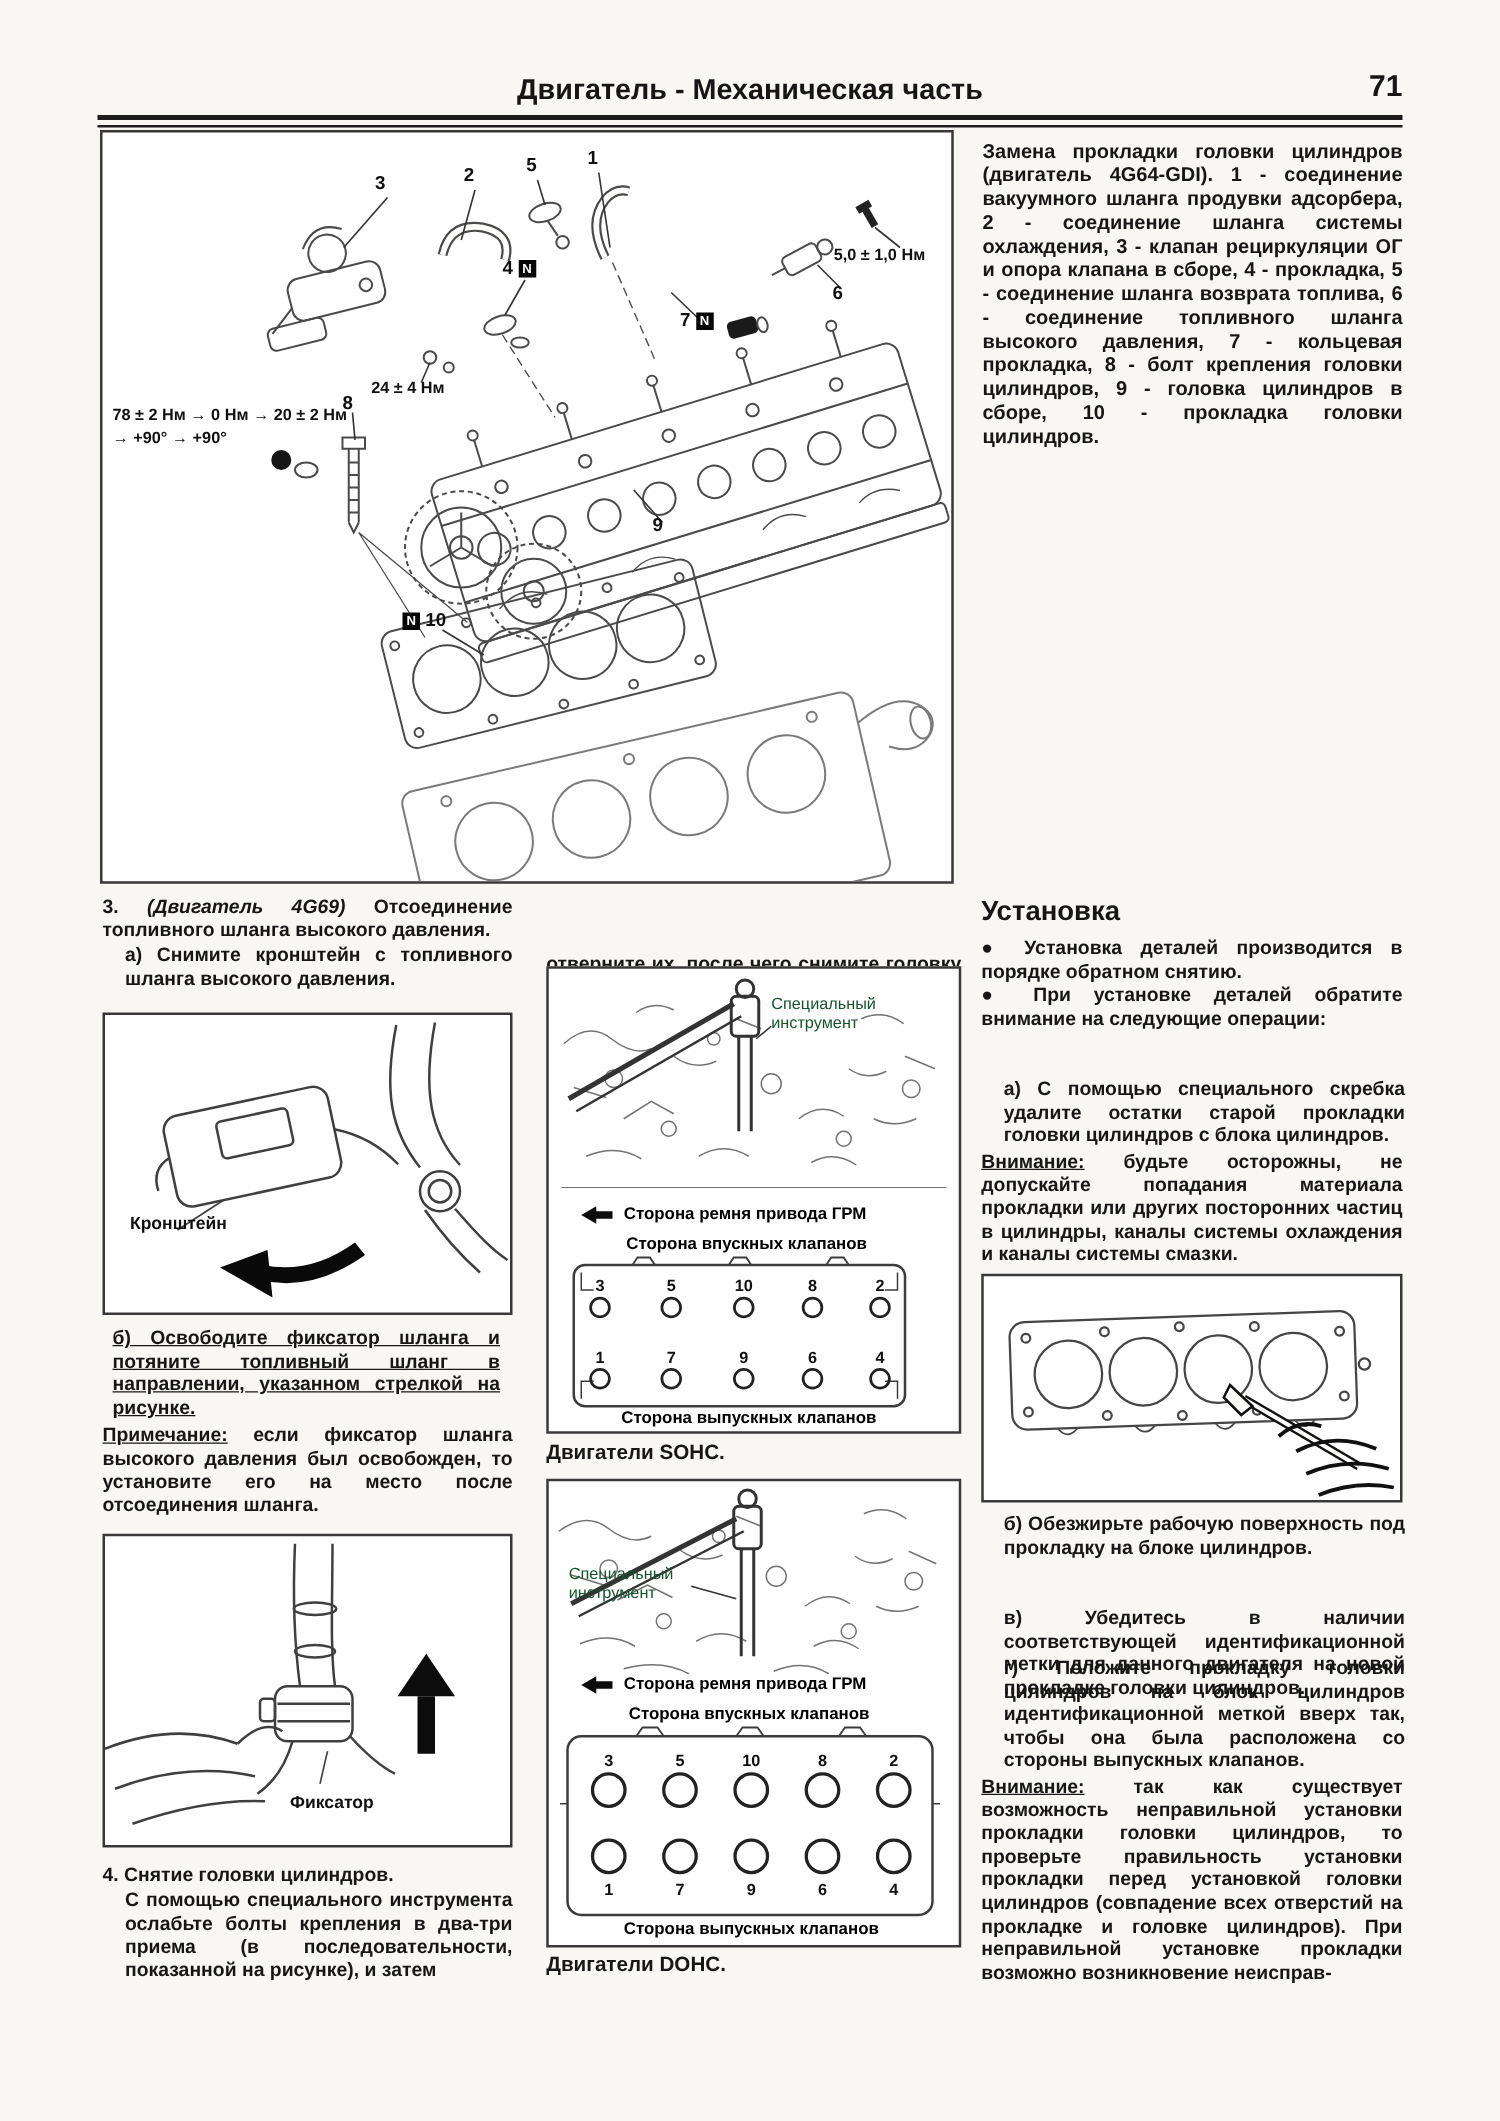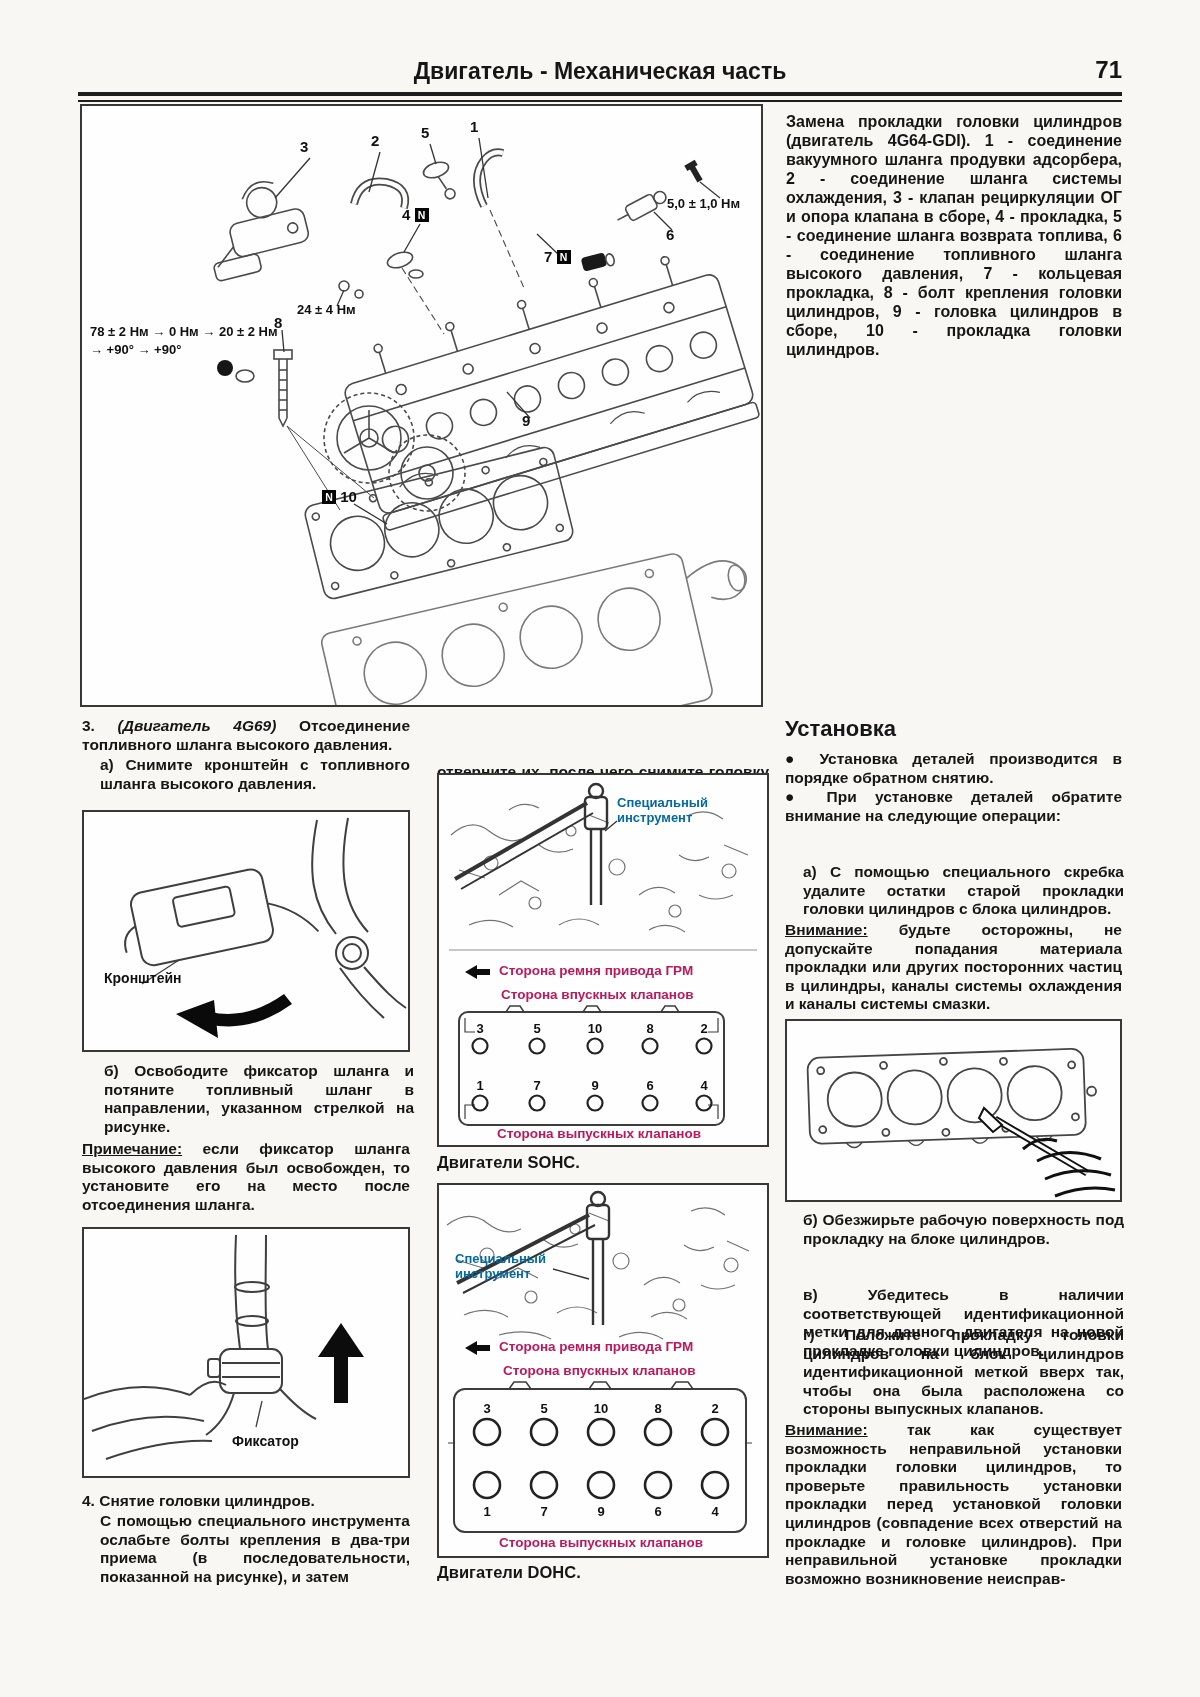--- a/index.html
+++ b/index.html
@@ -17,22 +17,22 @@
   .note .nlab{text-decoration:underline;}
   .cap{font-size:16.5px;font-weight:bold;}
   .h2{font-size:22px;font-weight:bold;}
   
   .figbox{border:2.5px solid #383838;background:#fefefe;}
   .lbl{position:absolute;font-weight:bold;font-size:15px;color:#101010;white-space:nowrap;}
   .tq{position:absolute;font-weight:bold;font-size:13px;color:#101010;white-space:nowrap;}
   .nbox{display:inline-block;background:#050505;color:#fff;font-size:10.5px;font-weight:bold;
         width:14px;height:14px;line-height:14px;text-align:center;vertical-align:1px;}
   .figlbl{position:absolute;font-weight:bold;font-size:14px;color:#101010;white-space:nowrap;}
-  .sidelbl{position:absolute;font-weight:bold;font-size:13.5px;color:#be185d;white-space:nowrap;}
-  .toollbl{position:absolute;font-weight:bold;font-size:13px;line-height:15px;color:#0369a1;}
+  .sidelbl{position:absolute;font-weight:bold;font-size:13.5px;color:#000000;white-space:nowrap;}
+  .toollbl{position:absolute;font-weight:normal;font-size:13px;line-height:15px;color:#14532d;}
   .bn{font:bold 13px "Liberation Sans","DejaVu Sans",sans-serif;fill:#101010;}
   
   .arrow-left{position:absolute;width:27px;height:14px;}
   .arrow-left::before{content:"";position:absolute;left:0;top:0;border-top:7px solid transparent;
         border-bottom:7px solid transparent;border-right:12px solid #0c0c0c;}
   .arrow-left::after{content:"";position:absolute;left:11px;top:4px;width:14px;height:6px;background:#0c0c0c;}
   svg{display:block;}
 </style>
 </head>
 <body>
@@ -236,21 +236,21 @@
         <line x1="95" y1="148" x2="58" y2="172" stroke-width="1.3"></line>
       </g>
       <g fill="#0a0a0a" stroke="none">
         <path d="M208,192 Q166,222 124,212 L126,200 Q164,208 200,182 Z"></path>
         <polygon points="134,226 92,202 130,188"></polygon>
       </g>
     </svg>
     <span class="figlbl" style="left:20px;top:158px;">Кронштейн</span>
   </div>
 
-  <div class="abs body-t ind" style="left:86px;top:1062px;width:310px;">б) Освободите фиксатор шланга и потяните топливный шланг в направлении, указанном стрелкой на рисунке.</div>
+  <div class="abs body-t ind" style="left:72px;top:1062px;width:310px;text-decoration:underline;">б) Освободите фиксатор шланга и потяните топливный шланг в направлении, указанном стрелкой на рисунке.</div>
   <div class="abs body-t note" style="left:82px;top:1140px;width:328px;">
     <span class="nlab">Примечание:</span>
     <span>если фиксатор шланга высокого давления был освобожден, то установите его на место после отсоединения шланга.</span>
   </div>
 
   <div class="abs figbox" style="left:82px;top:1227px;width:324px;height:247px;">
     <svg width="324" height="247" viewBox="0 0 324 247">
       <g stroke="#3f3f3f" stroke-width="2" fill="none">
         <path d="M152,6 C150,50 152,90 156,120"></path>
         <path d="M182,6 C182,50 180,90 184,120"></path>

